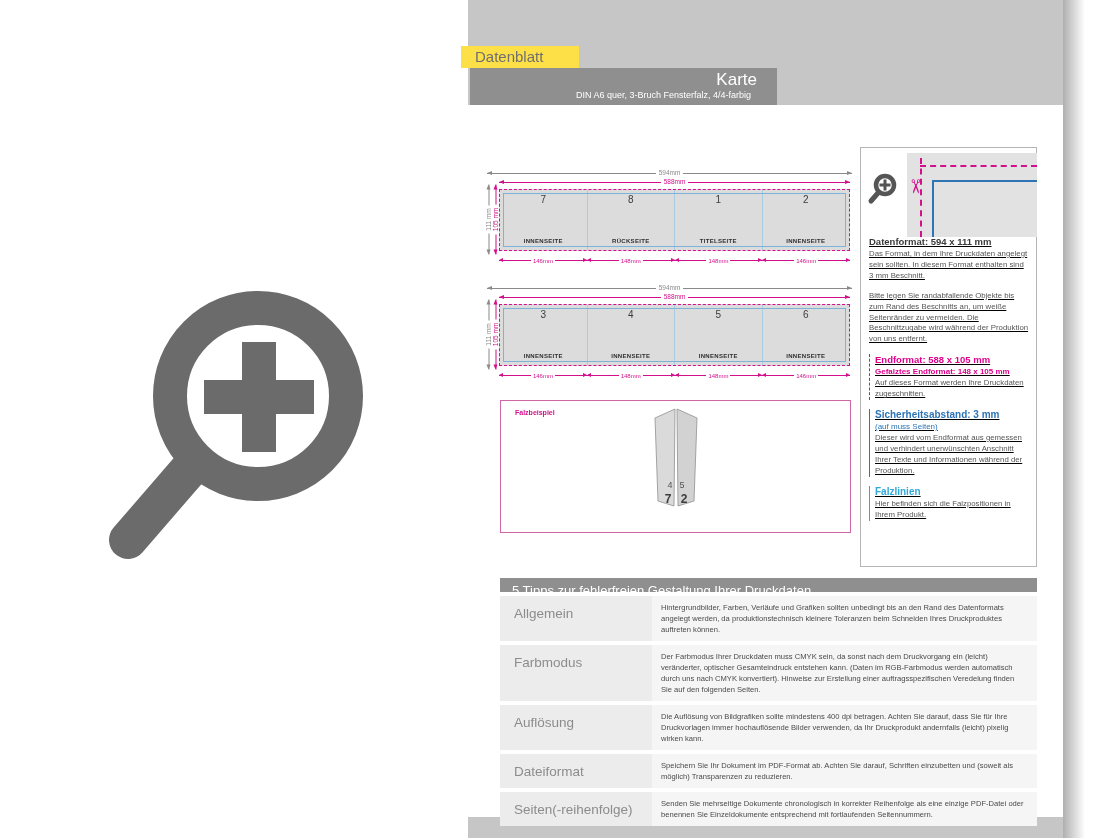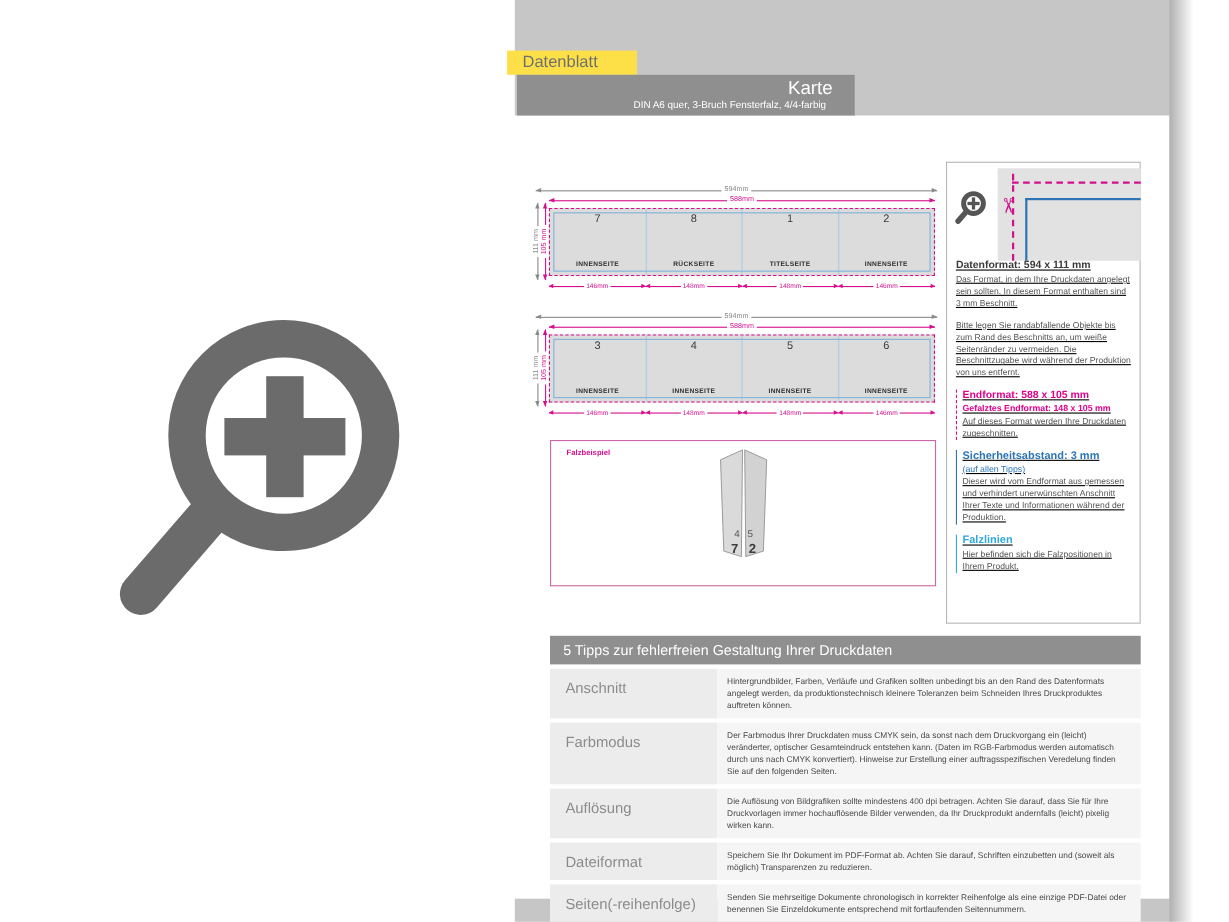--- a/index.html
+++ b/index.html
@@ -84,21 +84,21 @@
   .sec-end .sub { font-size:8px; font-weight:bold; color:#e0008c; margin-bottom:2px; }
   .sec-safe { border-left:1px solid #2e75b6; padding-left:5px; }
   .sec-safe h3 { color:#2d74b5; font-size:10px; }
   .sec-safe .sub { font-size:8px; color:#2d74b5; margin-bottom:2px; }
   .sec-falz { border-left:1px solid #2fa8dc; padding-left:5px; }
   .sec-falz h3 { color:#2fa8dc; font-size:10px; }
 
   
   #tips { left:500px; top:578px; width:537px; }
   #tips-header { background:#8f8f8f; color:#ffffff; font-size:13px;
-    height:26px; line-height:26px; padding-left:12px; }
+    height:14px; line-height:26px; padding-left:12px; }
   .tip-row { display:flex; margin-top:4px; }
   .tip-label { width:152px; background:#ececec; color:#8c8c8c; font-size:13.5px;
     padding:10px 4px 4px 14px; }
   .tip-text { flex:1; background:#f5f5f5; color:#4a4a4a; font-size:7.6px;
     line-height:1.45; padding:6px 10px 6px 9px; }
 </style>
 </head>
 <body>
 
 <div class="abs" id="big-zoom">
@@ -292,35 +292,35 @@
     <div class="info-sec">
       <p>Bitte legen Sie randabfallende Objekte bis zum Rand des Beschnitts an, um weiße Seitenränder zu vermeiden. Die Beschnittzugabe wird während der Produktion von uns entfernt.</p>
     </div>
     <div class="info-sec sec-end">
       <h3>Endformat: 588 x 105 mm</h3>
       <div class="sub">Gefalztes Endformat: 148 x 105 mm</div>
       <p>Auf dieses Format werden Ihre Druckdaten zugeschnitten.</p>
     </div>
     <div class="info-sec sec-safe">
       <h3>Sicherheitsabstand: 3 mm</h3>
-      <div class="sub">(auf allen Tipps)</div>
+      <div class="sub">(auf muss Seiten)</div>
       <p>Dieser wird vom Endformat aus gemessen und verhindert unerwünschten Anschnitt Ihrer Texte und Informationen während der Produktion.</p>
     </div>
     <div class="info-sec sec-falz">
       <h3>Falzlinien</h3>
       <p>Hier befinden sich die Falzpositionen in Ihrem Produkt.</p>
     </div>
   </div>
 </div>
 
 <div class="abs" id="tips">
   <div id="tips-header">5 Tipps zur fehlerfreien Gestaltung Ihrer Druckdaten</div>
 
   <div class="tip-row">
-    <div class="tip-label">Anschnitt</div>
+    <div class="tip-label">Allgemein</div>
     <div class="tip-text">Hintergrundbilder, Farben, Verläufe und Grafiken sollten unbedingt bis an den Rand des Datenformats angelegt werden, da produktionstechnisch kleinere Toleranzen beim Schneiden Ihres Druckproduktes auftreten können.</div>
   </div>
   <div class="tip-row">
     <div class="tip-label">Farbmodus</div>
     <div class="tip-text">Der Farbmodus Ihrer Druckdaten muss CMYK sein, da sonst nach dem Druckvorgang ein (leicht) veränderter, optischer Gesamteindruck entstehen kann. (Daten im RGB-Farbmodus werden automatisch durch uns nach CMYK konvertiert). Hinweise zur Erstellung einer auftragsspezifischen Veredelung finden Sie auf den folgenden Seiten.</div>
   </div>
   <div class="tip-row">
     <div class="tip-label">Auflösung</div>
     <div class="tip-text">Die Auflösung von Bildgrafiken sollte mindestens 400 dpi betragen. Achten Sie darauf, dass Sie für Ihre Druckvorlagen immer hochauflösende Bilder verwenden, da Ihr Druckprodukt andernfalls (leicht) pixelig wirken kann.</div>
   </div>

